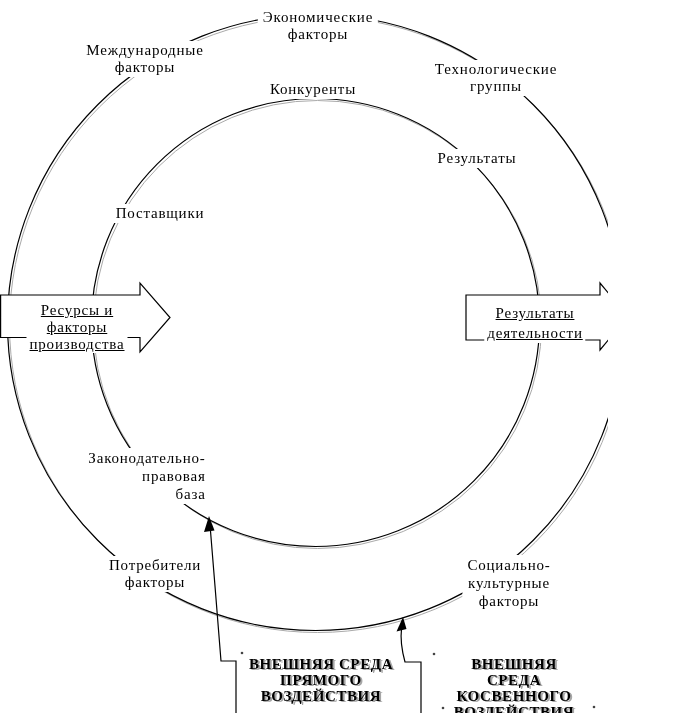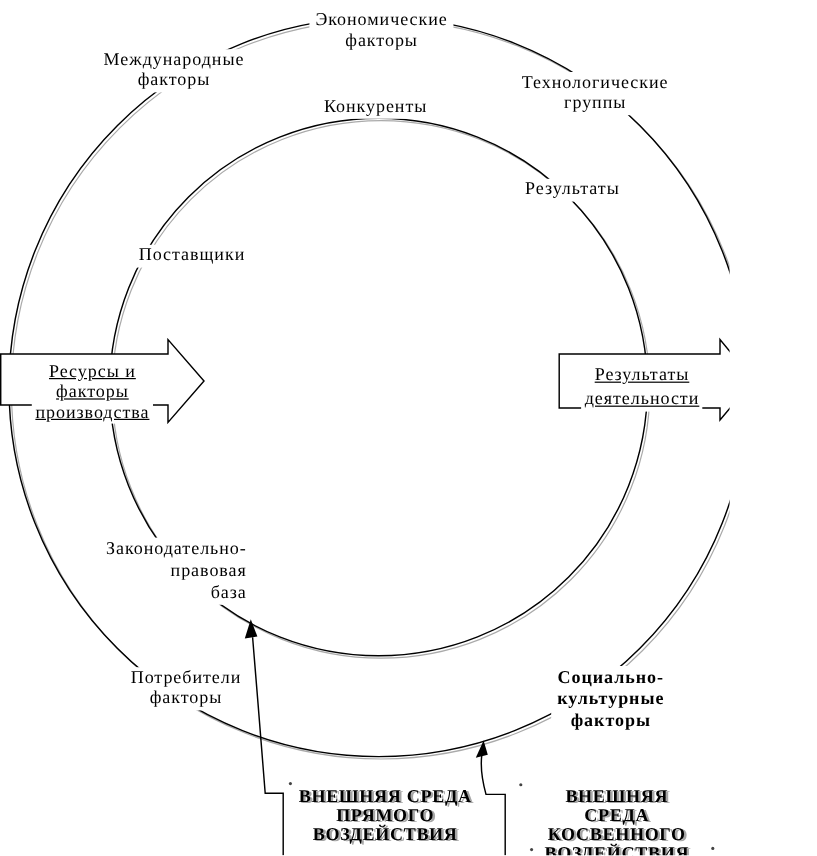--- a/index.html
+++ b/index.html
@@ -64,21 +64,21 @@
   <div class="lbl" style="left:313px;top:80px;">Конкуренты</div>
   <div class="lbl" style="left:160px;top:164px;margin-top:40px;">Поставщики</div>
   <div class="lbl" style="left:477px;top:149px;">Результаты</div>
 
   <div class="lbl lh18" style="left:147px;top:448px;text-align:right;">Законодательно-
 правовая
 база</div>
 
   <div class="lbl" style="left:155px;top:556px;">Потребители
 факторы</div>
-  <div class="lbl lh18" style="left:509px;top:555px;font-weight:bold;">Социально-
+  <div class="lbl lh18" style="left:509px;top:555px;">Социально-
 культурные
 факторы</div>
 
   <div class="lbl flow" style="left:77px;top:302px;">Ресурсы и
 факторы
 производства</div>
   <div class="lbl flow flow-out" style="left:535px;top:303px;">Результаты
 деятельности</div>
 
   <div class="lbl zone" style="left:321px;top:656px;">ВНЕШНЯЯ СРЕДА

